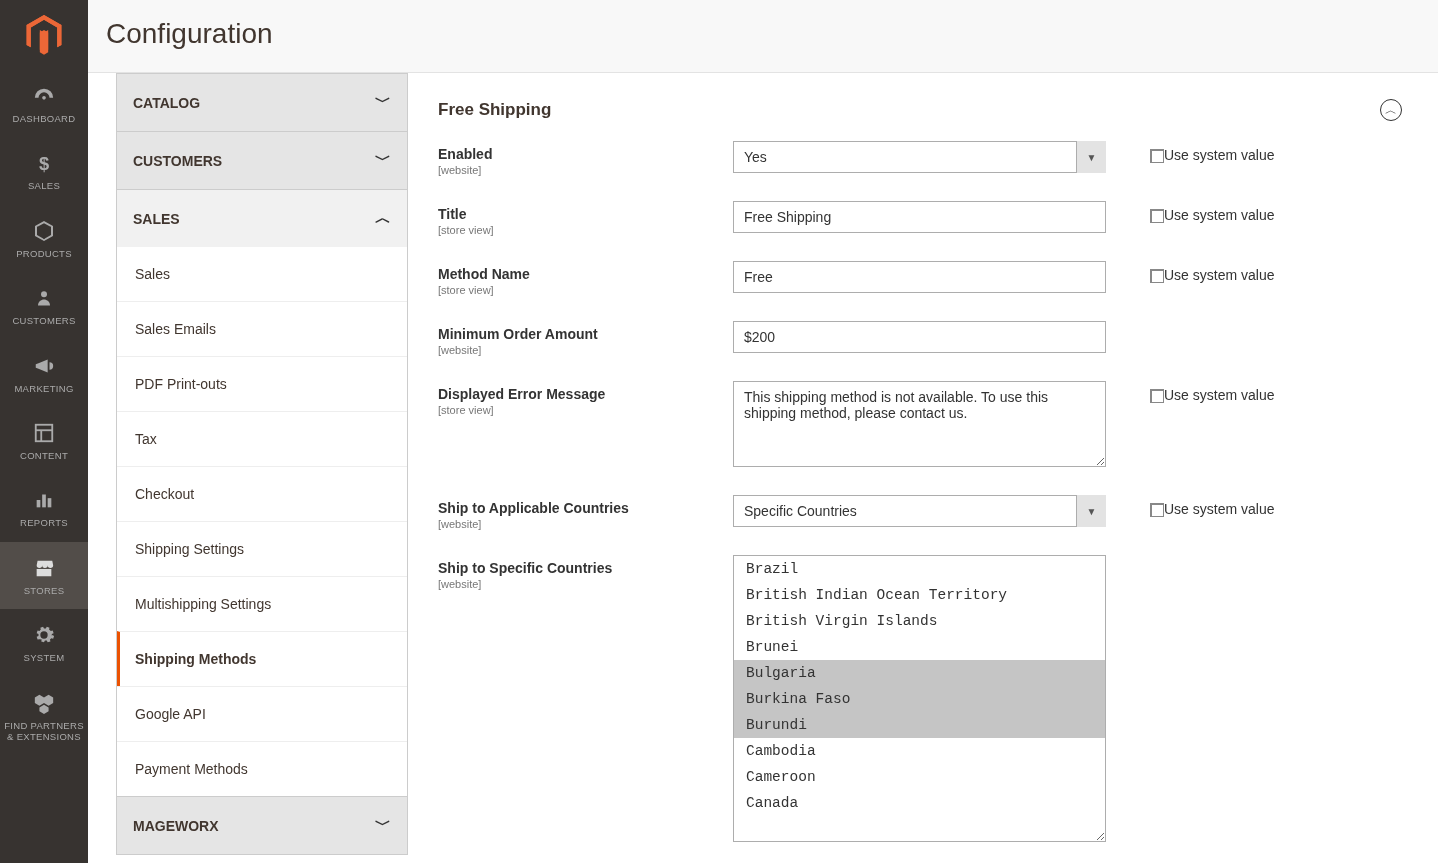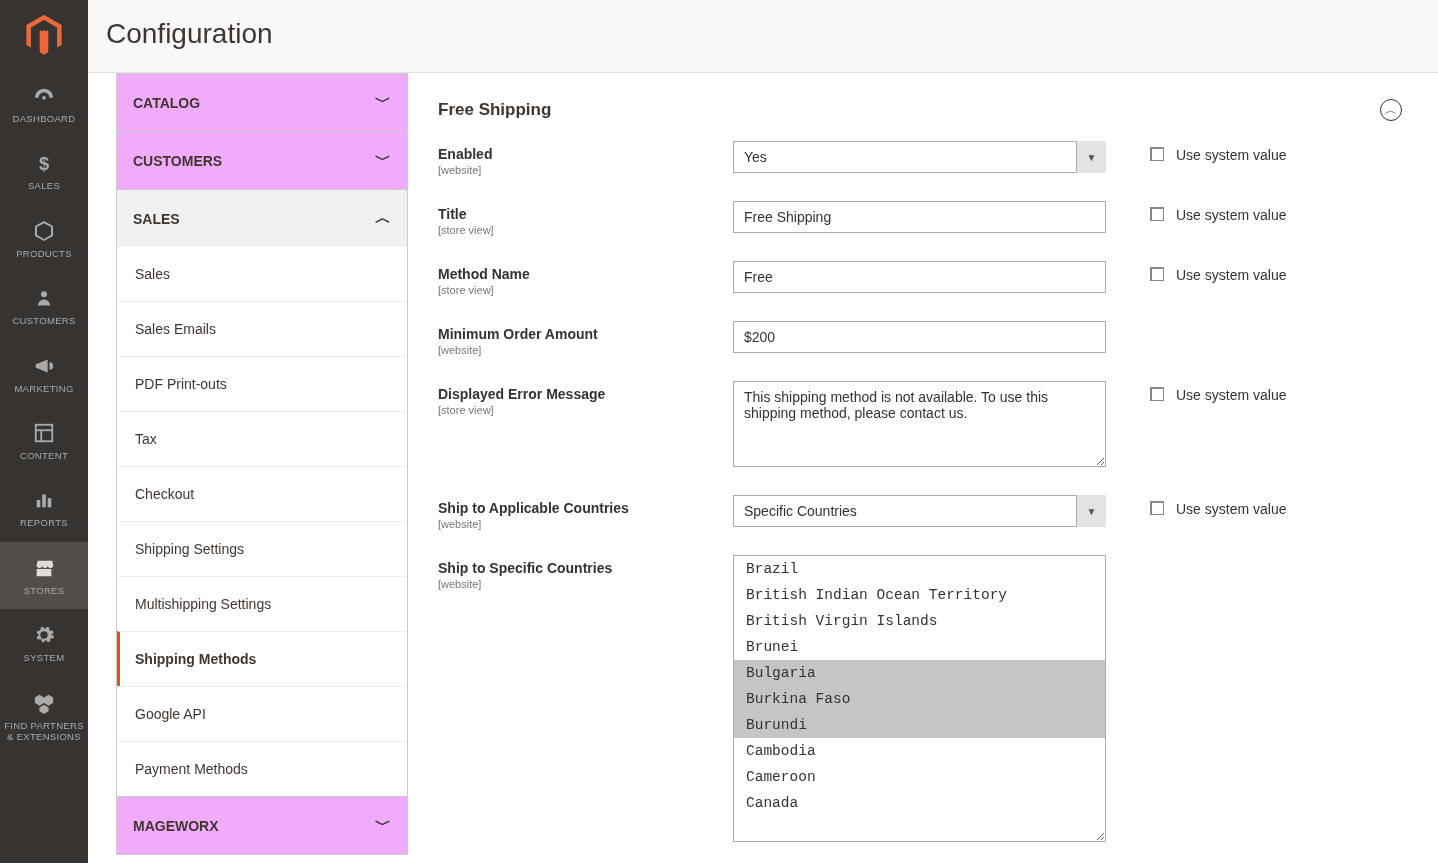--- a/index.html
+++ b/index.html
@@ -21,21 +21,21 @@
 .page-header { display: flex; align-items: center; justify-content: space-between; padding: 18px 30px 22px 18px; border-bottom: 1px solid #e3e3e3; background: #f8f8f8; }
 .page-title { font-size: 28px; font-weight: 400; color: #41362f; }
 .btn-primary { background: #eb5202; color: #fff; border: none; padding: 12px 22px; font-size: 15px; font-weight: 600; cursor: pointer; }
 
 
 .page-columns { display: flex; }
 .config-nav { width: 292px; flex-shrink: 0; margin-left: 28px; }
 .config-content { flex: 1; padding: 20px 36px 30px 30px; }
 
 
-.config-nav-section { border: 1px solid #ccc; border-top: none; background: #f0abfc; }
+.config-nav-section { border: 1px solid #ccc; border-top: none; background: #e5e5e5; }
 .config-nav-section:first-child { border-top: 1px solid #ccc; }
 .config-nav-header { display: flex; align-items: center; justify-content: space-between; padding: 18px 16px; font-weight: 600; font-size: 14px; cursor: pointer; text-transform: uppercase; color: #41362f; }
 .config-nav-header.expanded { background: #f1f1f1; }
 .config-nav-header .chev { font-size: 16px; color: #333; }
 .config-nav-items { background: #fff; }
 .config-nav-item { padding: 19px 18px; font-size: 14px; color: #41362f; cursor: pointer; border-top: 1px solid #eee; }
 .config-nav-item.active { border-left: 3px solid #eb5202; font-weight: 600; padding-left: 15px; background: #fff; }
 .config-nav-item:first-child { border-top: none; }
 
 
@@ -54,21 +54,21 @@
 .form-control { width: 100%; border: 1px solid #adadad; padding: 7px 10px; font-size: 14px; background: #fff; font-family: inherit; color: #333; }
 .form-control.select { appearance: none; -webkit-appearance: none; background: #fff; padding-right: 30px; }
 .select-wrap { position: relative; }
 .select-wrap .caret { position: absolute; right: 0; top: 0; bottom: 0; width: 30px; border-left: 1px solid #adadad; background: #e3e3e3; display: flex; align-items: center; justify-content: center; pointer-events: none; font-size: 10px; color: #555; }
 textarea.form-control { height: 86px; resize: both; }
 
 .multiselect { border: 1px solid #adadad; height: 287px; overflow-y: auto; resize: both; }
 .multiselect-option { padding: 5px 12px; font-size: 14.5px; cursor: pointer; font-family: Liberation Mono, monospace; }
 .multiselect-option.selected { background: #c5c5c5; }
 
-.checkbox-wrap { display: flex; align-items: flex-start; gap: 12px; cursor: pointer; }
+.checkbox-wrap { display: flex; align-items: flex-end; gap: 0; cursor: pointer; }
 .checkbox { width: 14px; height: 14px; border: 1px solid #888; border-top-width: 2px; border-left-width: 2px; background: #fff; }
 .checkbox-label { font-size: 14px; color: #333; }
 </style>
 </head>
 <body>
 
 <nav class="admin-nav">
   <div class="logo">
     <svg viewBox="0 0 100 115">
         <path fill="#ec6737" d="M50 0 L100 29 L100 86 L88 93 L88 36 L50 14 L12 36 L12 93 L0 86 L0 29 Z M38 43 L38 100 L50 107 L62 100 L62 43 L50 50 Z" transform="translate(0,0)"></path>

